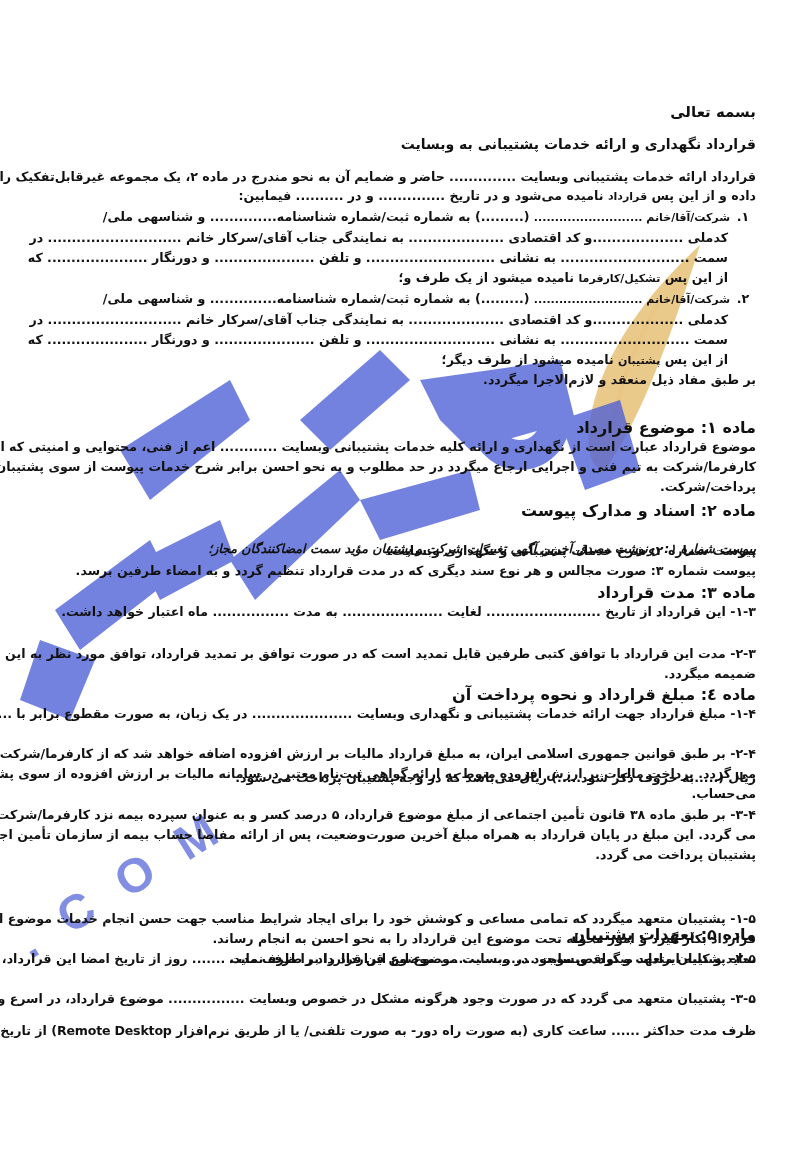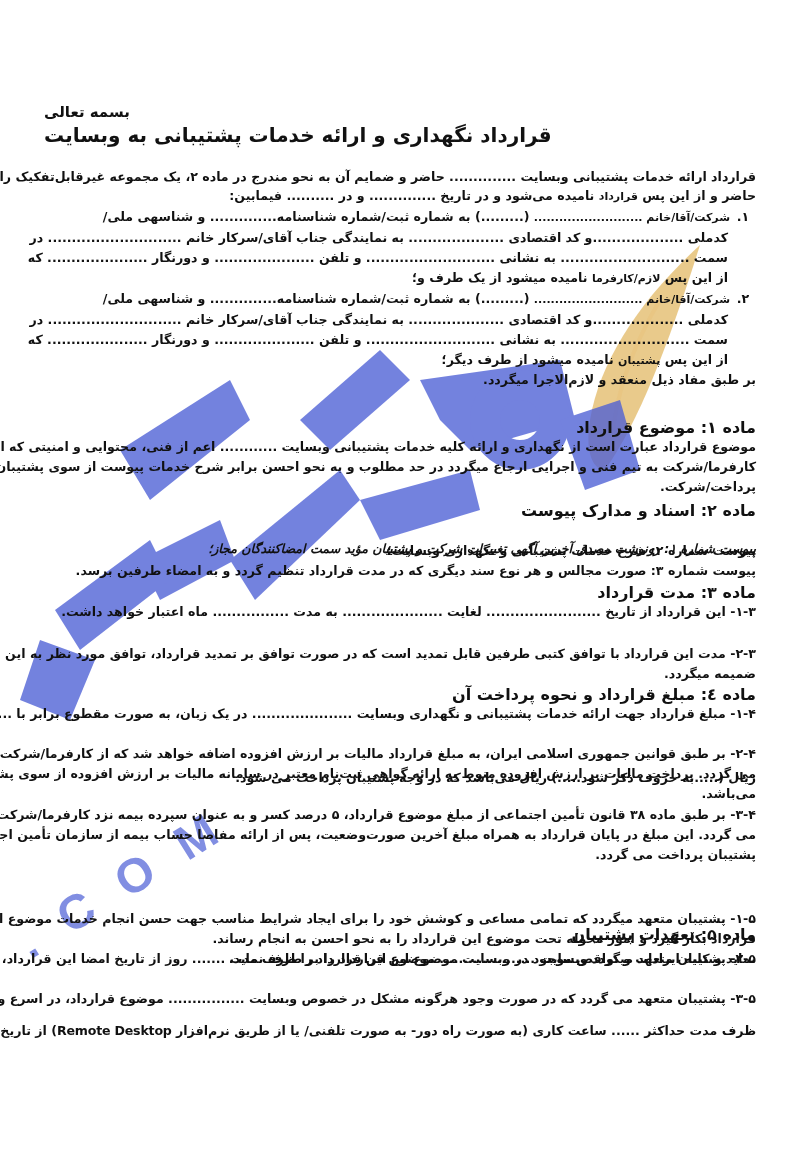--- a/index.html
+++ b/index.html
@@ -6,24 +6,24 @@
   body { width:800px; height:1156px; position:relative; overflow:hidden; }
   .page {
     position:absolute; left:0; top:0; width:800px; height:1156px;
     font-family: "DejaVu Sans", sans-serif;
     color:#111;
     direction:rtl;
   }
   .wm { position:absolute; pointer-events:none; z-index:0; }
   .content { position:absolute; left:44px; right:44px; top:0; z-index:1; }
   .title-a, .title-b {
-    position:absolute; left:0; right:0; text-align:left; font-weight:bold;
+    position:absolute; left:0; right:0; text-align:right; font-weight:bold;
   }
   .title-a { top:103px; font-size:15px; }
-  .title-b { top:123px; font-size:20px; }
+  .title-b { top:136px; font-size:14px; }
   .line {
     position:absolute; right:0; left:0; font-size:12.6px; line-height:18px;
     white-space:nowrap; text-align:right; letter-spacing:-0.2px;
   }
   .just { text-align:justify; text-align-last:justify; }
   .h { font-weight:bold; font-size:16px; }
   .b { font-weight:bold; }
   .big { font-weight:bold; font-size:11px; }
   .num { display:inline-block; width:26px; text-align:center; }
 </style>
@@ -53,30 +53,30 @@
       <text x="230" y="835" transform="rotate(-32 230 835)" letter-spacing="10">W I N D A D . C O M</text>
     </g>
   </svg>
 
   <div class="content">
     <div class="title-a">بسمه تعالی</div>
     <div class="title-b">قرارداد نگهداری و ارائه خدمات پشتیبانی به وبسایت</div>
 
     <div class="line b just" style="top:168px;">قرارداد ارائه خدمات پشتیبانی وبسایت .............. حاضر و ضمایم آن به نحو مندرج در ماده ۲، یک مجموعه غیرقابل‌تفکیک را تشکیل</div>
     <div class="line b" style="top:187px;">
-      <span>حاضر و از این پس </span><span class="big">قرارداد</span><span> نامیده می‌شود و در تاریخ .............. و در .......... فیمابین:</span>
+      <span>داده و از این پس </span><span class="big">قرارداد</span><span> نامیده می‌شود و در تاریخ .............. و در .......... فیمابین:</span>
     </div>
 
     <div class="line b" style="top:208px;">
       <span class="num">۱.</span><span class="big">شرکت/آقا/خانم ..........................</span><span> (.........) به شماره ثبت/شماره شناسنامه.............. و شناسهی ملی/</span>
     </div>
     <div class="line b just" style="top:229px;right:28px;">کدملی ...................و کد اقتصادی .................... به نمایندگی جناب آقای/سرکار خانم ............................ در</div>
     <div class="line b just" style="top:249px;right:28px;">سمت ........................... به نشانی ........................... و تلفن ..................... و دورنگار ..................... که</div>
     <div class="line b" style="top:269px;right:28px;">
-      <span>از این پس </span><span class="big">لازم/کارفرما</span><span> نامیده میشود از یک طرف و؛</span>
+      <span>از این پس </span><span class="big">تشکیل/کارفرما</span><span> نامیده میشود از یک طرف و؛</span>
     </div>
 
     <div class="line b" style="top:290px;">
       <span class="num">۲.</span><span class="big">شرکت/آقا/خانم ..........................</span><span> (.........) به شماره ثبت/شماره شناسنامه.............. و شناسهی ملی/</span>
     </div>
     <div class="line b just" style="top:311px;right:28px;">کدملی ...................و کد اقتصادی .................... به نمایندگی جناب آقای/سرکار خانم ............................ در</div>
     <div class="line b just" style="top:331px;right:28px;">سمت ........................... به نشانی ........................... و تلفن ..................... و دورنگار ..................... که</div>
     <div class="line b" style="top:351px;right:28px;text-align:right;">
       <span>از این پس </span><span class="big">پشتیبان</span><span> نامیده میشود از طرف دیگر؛</span>
     </div>
@@ -95,21 +95,21 @@
     <div class="line h" style="top:584px;">ماده ۳: مدت قرارداد</div>
     <div class="line b" style="top:603px;">۱-۳- این قرارداد از تاریخ ........................ لغایت ..................... به مدت ................ ماه اعتبار خواهد داشت.</div>
     <div class="line b just" style="top:645px;">۲-۳- مدت این قرارداد با توافق کتبی طرفین قابل تمدید است که در صورت توافق بر تمدید قرارداد، توافق مورد نظر به این قرارداد</div>
     <div class="line b" style="top:665px;">ضمیمه میگردد.</div>
 
     <div class="line h" style="top:686px;">ماده ٤: مبلغ قرارداد و نحوه پرداخت آن</div>
     <div class="line b just" style="top:705px;">۱-۴- مبلغ قرارداد جهت ارائه خدمات پشتیبانی و نگهداری وبسایت ..................... در یک زبان، به صورت مقطوع برابر با ..................</div>
     <div class="line b" style="top:725px;margin-top:44px;">ریال (.....به حروف ذکر شود.....) ریال می‌باشد که در وجه پشتیبان پرداخت می شود.</div>
     <div class="line b just" style="top:745px;">۲-۴- بر طبق قوانین جمهوری اسلامی ایران، به مبلغ قرارداد مالیات بر ارزش افزوده اضافه خواهد شد که از کارفرما/شرکت اخذ</div>
     <div class="line b just" style="top:765px;">می گردد. پرداخت مالیات بر ارزش افزوده منوط به ارائه گواهی ثبت‌نام معتبر در سامانه مالیات بر ارزش افزوده از سوی پشتیبان</div>
-    <div class="line b" style="top:785px;">می‌باشد.</div>
+    <div class="line b" style="top:785px;">می‌حساب.</div>
     <div class="line b just" style="top:806px;">۳-۴- بر طبق ماده ۳۸ قانون تأمین اجتماعی از مبلغ موضوع قرارداد، ۵ درصد کسر و به عنوان سپرده بیمه نزد کارفرما/شرکت نگهداری</div>
     <div class="line b just" style="top:826px;">می گردد. این مبلغ در پایان قرارداد به همراه مبلغ آخرین صورت‌وضعیت، پس از ارائه مفاصا حساب بیمه از سازمان تأمین اجتماعی به</div>
     <div class="line b" style="top:846px;">پشتیبان پرداخت می گردد.</div>
 
     <div class="line h" style="top:890px;margin-top:36px;">ماده ۵: تعهدات پشتیبان</div>
     <div class="line b just" style="top:910px;">۱-۵- پشتیبان متعهد میگردد که تمامی مساعی و کوشش خود را برای ایجاد شرایط مناسب جهت حسن انجام خدمات موضوع این</div>
     <div class="line b" style="top:930px;">قرارداد بکار گیرد و امور محوله تحت موضوع این قرارداد را به نحو احسن به انجام رساند.</div>
     <div class="line b just" style="top:950px;">۲-۵- پشتیبان متعهد میگردد وبسایت .................... موضوع این قرارداد را ظرف مدت ....... روز از تاریخ امضا این قرارداد، کنترل</div>
     <div class="line b" style="top:922px;margin-top:28px;">نماید و کلیه ایرادات و نواقص موجود در وبسایت موضوع این قرارداد را بر طرف نماید.</div>
     <div class="line b just" style="top:990px;">۳-۵- پشتیبان متعهد می گردد که در صورت وجود هرگونه مشکل در خصوص وبسایت ................ موضوع قرارداد، در اسرع وقت و</div>

